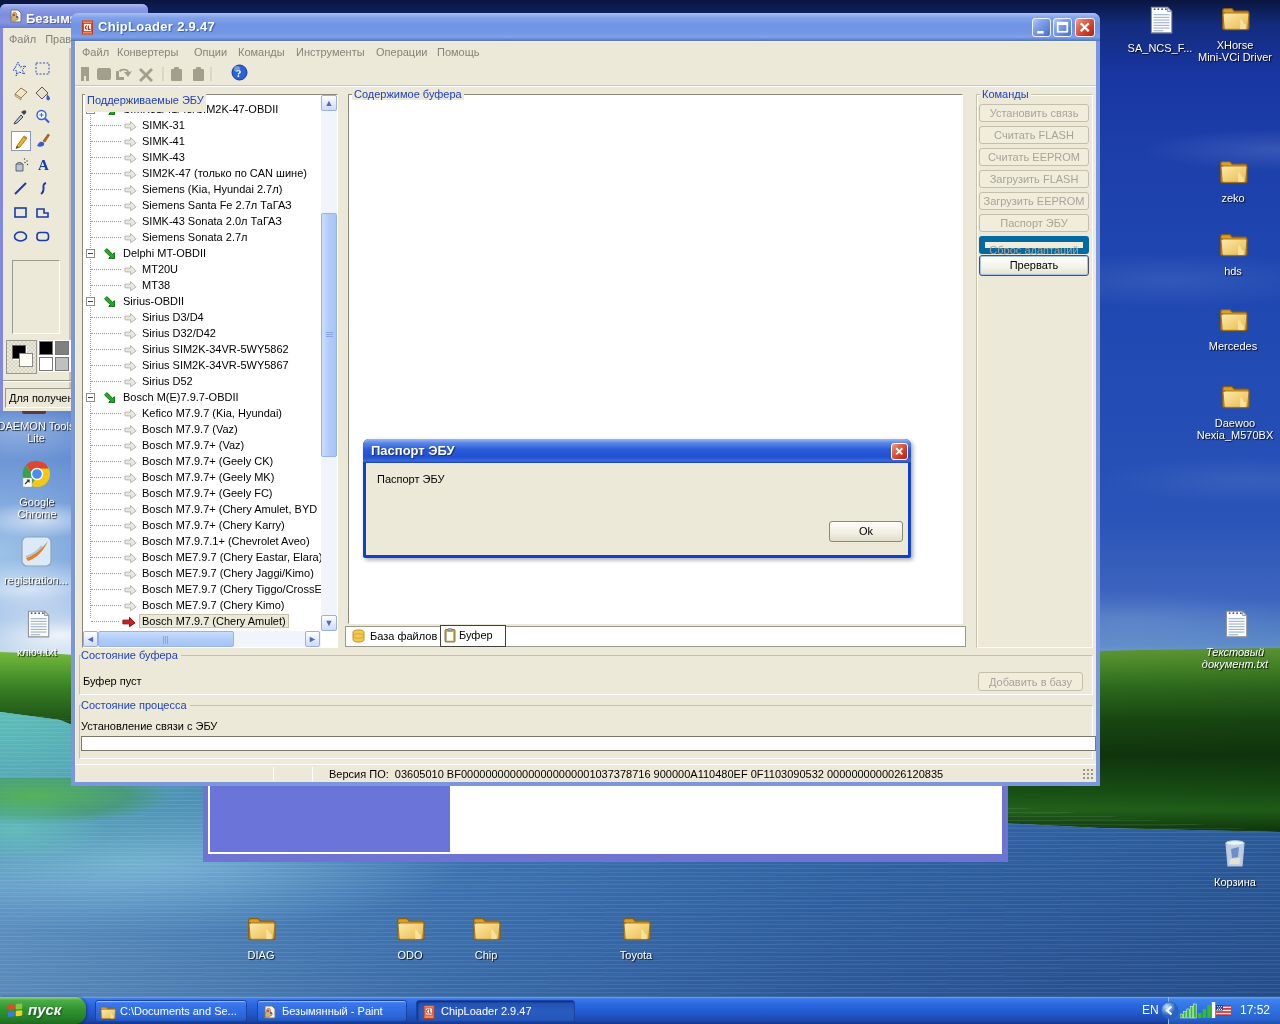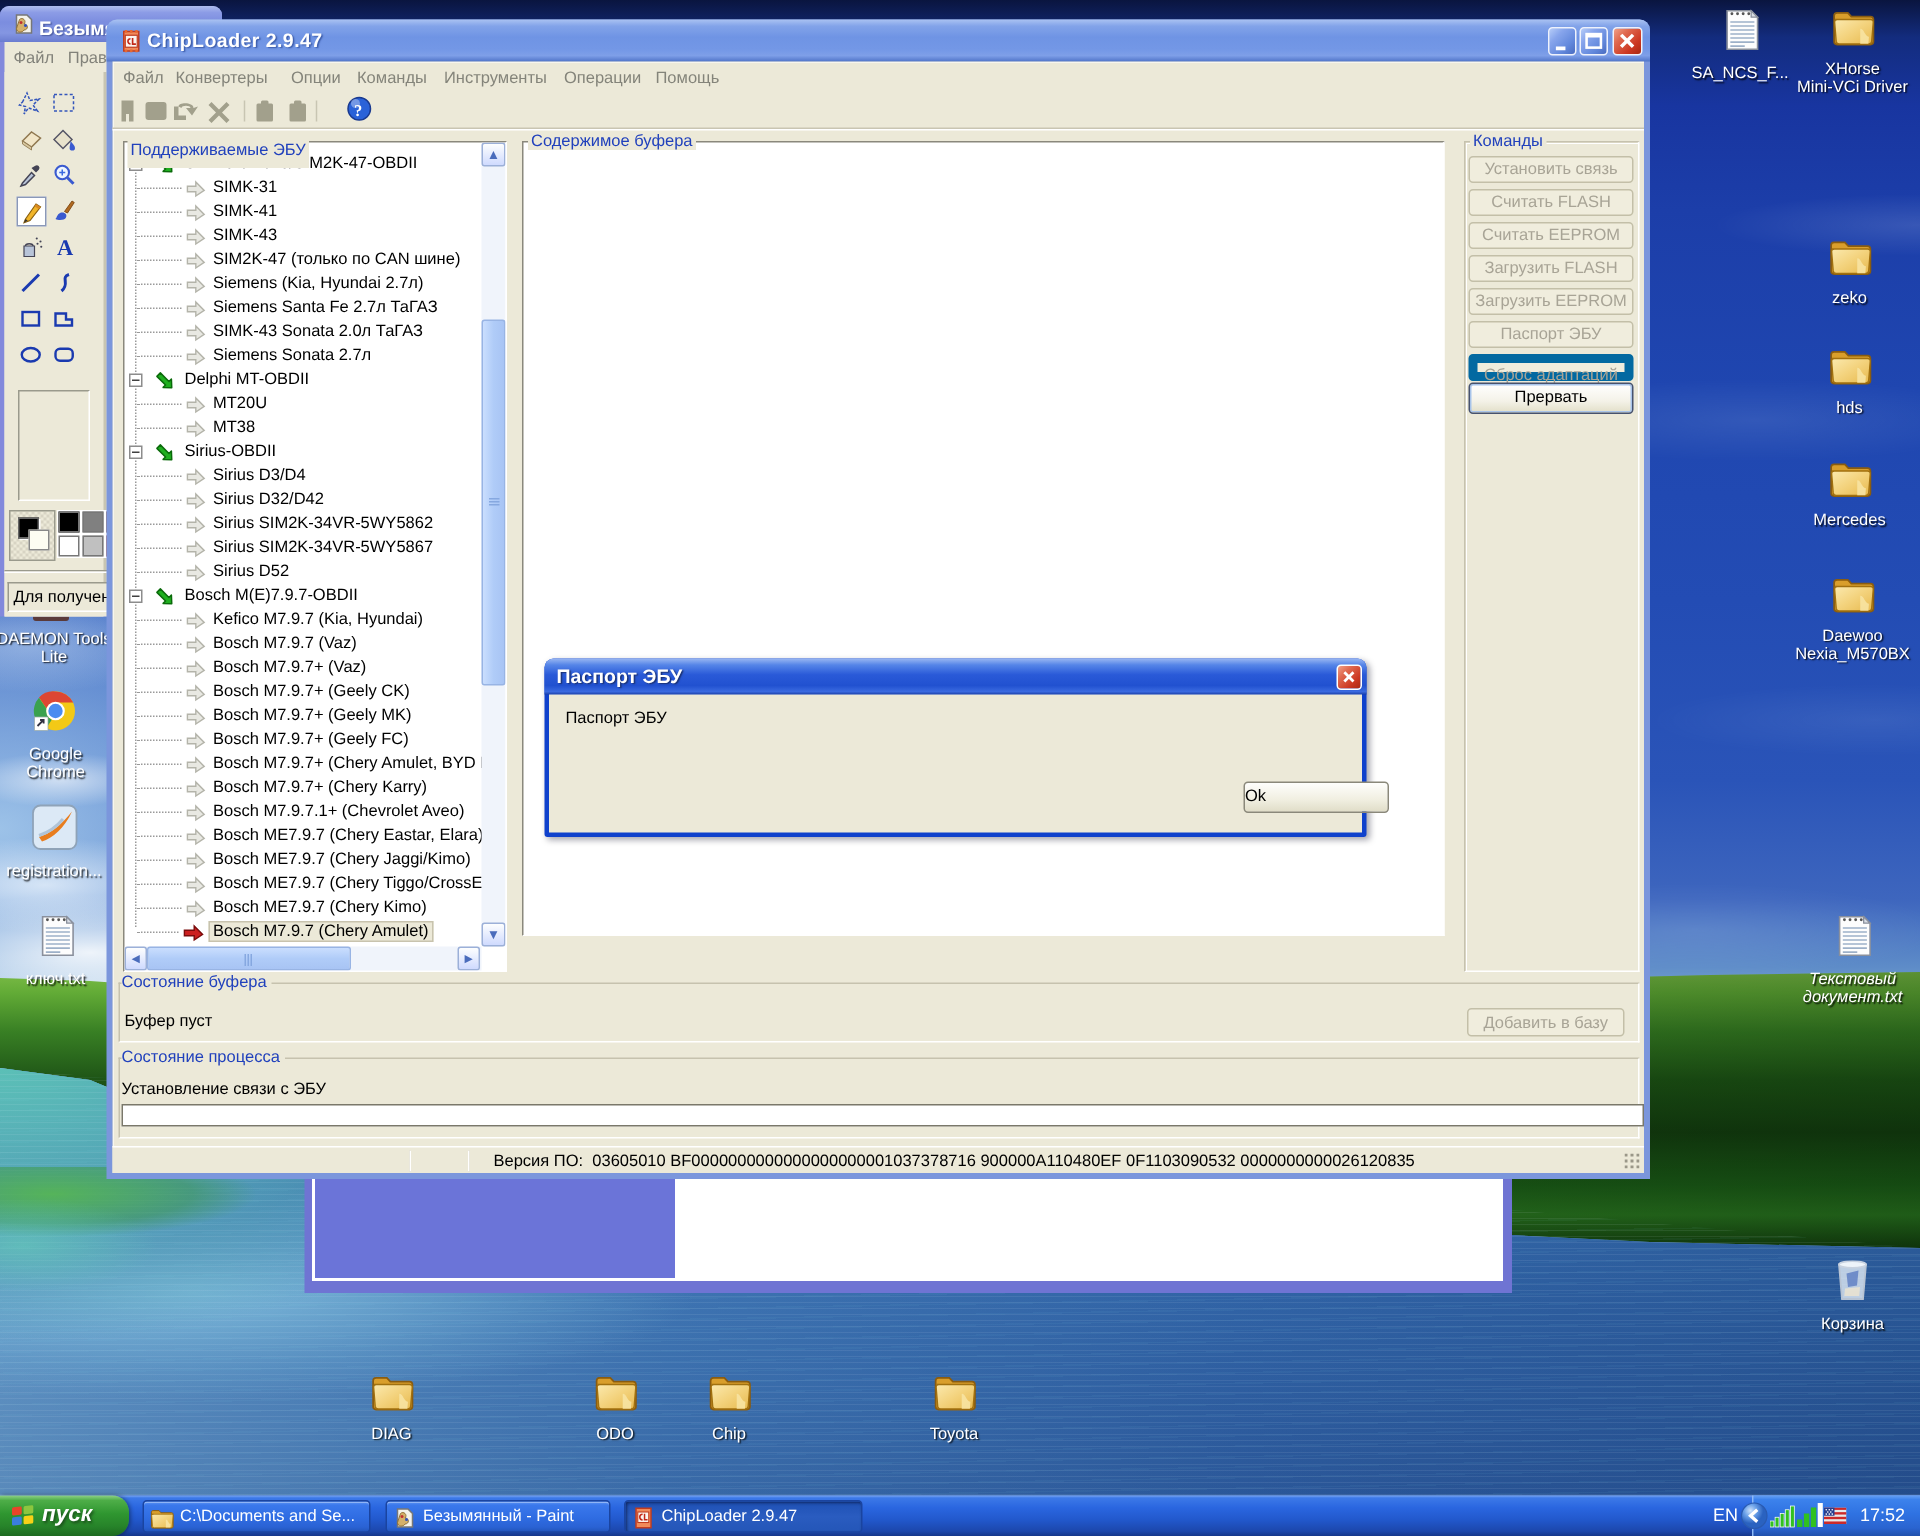--- a/index.html
+++ b/index.html
@@ -599,20 +599,36 @@
  <div class="abs" style="left:0;top:0;width:15px;height:16px;background:linear-gradient(180deg,#fdfefe,#cfdafe);border:1px solid #9cb0d8;border-radius:2px;color:#4a6cbc;font-size:9px;text-align:center;line-height:15px;">◄</div>
  <div class="abs" style="left:222px;top:0;width:15px;height:16px;background:linear-gradient(180deg,#fdfefe,#cfdafe);border:1px solid #9cb0d8;border-radius:2px;color:#4a6cbc;font-size:9px;text-align:center;line-height:15px;">►</div>
  <div class="abs" style="left:15px;top:0;width:136px;height:16px;background:linear-gradient(180deg,#cadefe,#b0ccf8 50%,#a8c4f4);border:1px solid #98b4e4;border-radius:2px;">
    <div class="abs" style="left:64px;top:4px;width:1px;height:8px;background:#86a8e0;box-shadow:2px 0 0 #86a8e0,4px 0 0 #86a8e0;"></div>
           </div>
 </div>
 
 </div>
 <div class="abs" style="left:281px;top:75px;font-size:11px;color:#2141bc;background:#ece9d8;padding:0 2px;z-index:3;">Содержимое буфера</div>
 <div class="abs" style="left:277px;top:81px;width:615px;height:530px;border:1px solid;border-color:#8a887c #fff #fff #8a887c;background:#fff;"></div>
+<div class="abs" style="left:274px;top:613px;width:621px;height:21px;background:#fff;border:1px solid #9a9a8a;">
+ <svg width="13" height="15" viewBox="0 0 13 15" style="position:absolute;left:6px;top:2px">
+  <ellipse cx="6.5" cy="3" rx="5.5" ry="2.2" fill="#f4c84a" stroke="#a87818" stroke-width=".7"></ellipse>
+  <path d="M1 3 v8 c0 1.2 2.5 2.2 5.5 2.2 s5.5-1 5.5-2.2 v-8" fill="#f4c84a" stroke="#a87818" stroke-width=".7"></path>
+  <ellipse cx="6.5" cy="7" rx="5.5" ry="2.2" fill="none" stroke="#c89828" stroke-width=".7"></ellipse>
+ </svg>
+ <div class="abs" style="left:24px;top:3px;font-size:11px;">База файлов</div>
+ <div class="abs" style="left:94px;top:-2px;width:66px;height:22px;background:#fff;border:1px solid #404040;">
+  <svg width="12" height="15" viewBox="0 0 12 15" style="position:absolute;left:3px;top:2px">
+   <rect x="1" y="1.5" width="10" height="12.5" rx="1" fill="#c8a84a" stroke="#7a5c14" stroke-width=".8"></rect>
+   <rect x="2.5" y="3.5" width="7" height="9.5" fill="#fdfdf8" stroke="#9a9a90" stroke-width=".5"></rect>
+   <rect x="4" y="0.5" width="4" height="2.5" rx="1" fill="#b0b4bc" stroke="#60646c" stroke-width=".6"></rect>
+  </svg>
+  <div class="abs" style="left:18px;top:3px;font-size:11px;">Буфер</div>
+ </div>
+</div>
 <div class="abs" style="left:909px;top:75px;font-size:11px;color:#2141bc;background:#ece9d8;padding:0 2px;z-index:3;">Команды</div>
 <div class="abs" style="left:905px;top:81px;width:117px;height:554px;border:1px solid;border-color:#c6c2ae #fff #fff #c6c2ae;box-shadow:1px 1px 0 #fff inset;"></div>
 <div class="abs" style="left:908px;top:91px;width:110px;height:18px;border:1px solid #c3bfa8;border-radius:3px;background:#f0eddd;color:#a8a496;font-size:11px;text-align:center;line-height:17px;">Установить связь</div>
 <div class="abs" style="left:908px;top:113px;width:110px;height:18px;border:1px solid #c3bfa8;border-radius:3px;background:#f0eddd;color:#a8a496;font-size:11px;text-align:center;line-height:17px;">Считать FLASH</div>
 <div class="abs" style="left:908px;top:135px;width:110px;height:18px;border:1px solid #c3bfa8;border-radius:3px;background:#f0eddd;color:#a8a496;font-size:11px;text-align:center;line-height:17px;">Считать EEPROM</div>
 <div class="abs" style="left:908px;top:157px;width:110px;height:18px;border:1px solid #c3bfa8;border-radius:3px;background:#f0eddd;color:#a8a496;font-size:11px;text-align:center;line-height:17px;">Загрузить FLASH</div>
 <div class="abs" style="left:908px;top:179px;width:110px;height:18px;border:1px solid #c3bfa8;border-radius:3px;background:#f0eddd;color:#a8a496;font-size:11px;text-align:center;line-height:17px;">Загрузить EEPROM</div>
 <div class="abs" style="left:908px;top:201px;width:110px;height:18px;border:1px solid #c3bfa8;border-radius:3px;background:#f0eddd;color:#a8a496;font-size:11px;text-align:center;line-height:17px;">Паспорт ЭБУ</div>
 <div class="abs" style="left:908px;top:223px;width:110px;height:18px;border:6px solid #0369a1;border-radius:3px;background:#f0eddd;color:#a8a496;font-size:11px;text-align:center;line-height:17px;">Сброс адаптаций</div>
 <div class="abs" style="left:908px;top:242px;width:110px;height:21px;border:1px solid #46526e;border-radius:3px;background:linear-gradient(180deg,#fff,#f4f2e8 60%,#e2dfc8);box-shadow:inset 0 0 0 1px #a8c4ea;color:#000;font-size:11px;text-align:center;line-height:19px;">Прервать</div>
@@ -640,21 +656,21 @@
  <div class="abs" style="left:0;top:0;width:548px;height:24px;border-radius:6px 6px 0 0;
   background:linear-gradient(180deg,#9ab7f2 0%,#5585e8 18%,#2a5ad8 45%,#2151d0 75%,#3a6ae0 92%,#1a3fa8 100%);"></div>
  <div class="abs" style="left:8px;top:4px;font-size:13px;font-weight:bold;color:#fff;text-shadow:1px 1px 1px #1a3070;">Паспорт ЭБУ</div>
  <div class="abs" style="left:528px;top:4px;width:17px;height:17px;border-radius:3px;border:1px solid #fff;
   background:linear-gradient(135deg,#f0a088 0%,#e06a50 30%,#cc3822 70%,#a82812 100%);">
   <svg width="15" height="15" viewBox="0 0 16 16">
           <path d="M4.5 4.5 L11 11 M11 4.5 L4.5 11" stroke="#fff" stroke-width="2"></path>
         </svg></div>
  <div class="abs" style="left:3px;top:24px;width:542px;height:92px;background:#ece9d8;">
   <div class="abs" style="left:11px;top:10px;font-size:11px;color:#000;">Паспорт ЭБУ</div>
-  <div class="abs" style="left:463px;top:58px;width:97px;height:21px;border:1px solid #8a887a;border-radius:3px;background:linear-gradient(180deg,#fefefc,#f0eee0 60%,#e0ddc8);font-size:11px;text-align:left;line-height:19px;">Ok</div>
+  <div class="abs" style="left:463px;top:58px;width:74px;height:21px;border:1px solid #8a887a;border-radius:3px;background:linear-gradient(180deg,#fefefc,#f0eee0 60%,#e0ddc8);font-size:11px;text-align:center;line-height:19px;">Ok</div>
  </div>
 </div>
 
 <div class="abs" style="left:0;top:997px;width:1280px;height:27px;
  background:linear-gradient(180deg,#7aa8f4 0%,#3c79e8 6%,#2a66e0 30%,#2258cc 60%,#1c47ac 88%,#15368a 100%);">
  <div class="abs" style="left:0;top:0;width:86px;height:27px;border-radius:0 11px 11px 0;
   background:linear-gradient(180deg,#8fd186 0%,#4eae48 12%,#2f9630 45%,#27842a 75%,#1d6a20 100%);box-shadow:1px 0 3px rgba(0,0,0,.4);">
   <svg width="17" height="17" viewBox="0 0 17 17" style="position:absolute;left:7px;top:5px">
    <g transform="skewY(-6)">
             <rect x="1" y="3" width="6.5" height="5.5" rx="1" fill="#e8452a"></rect>

